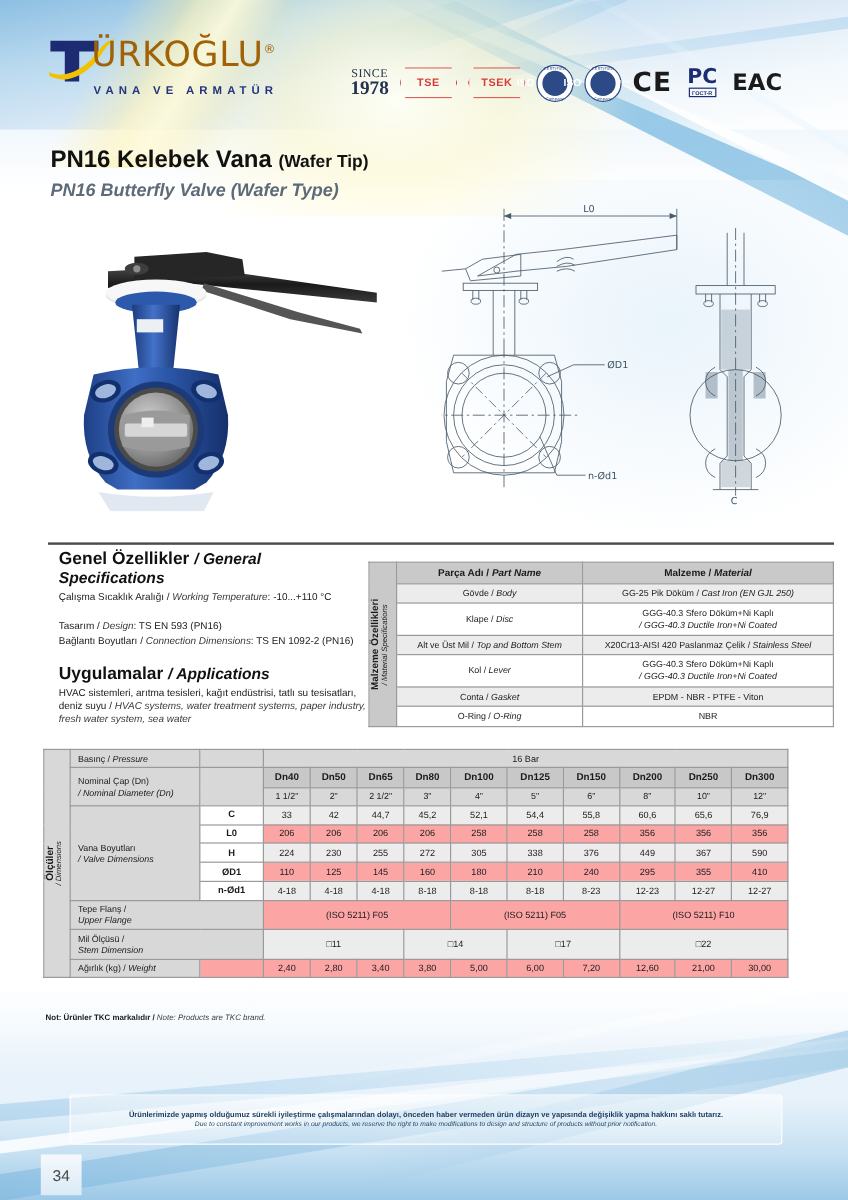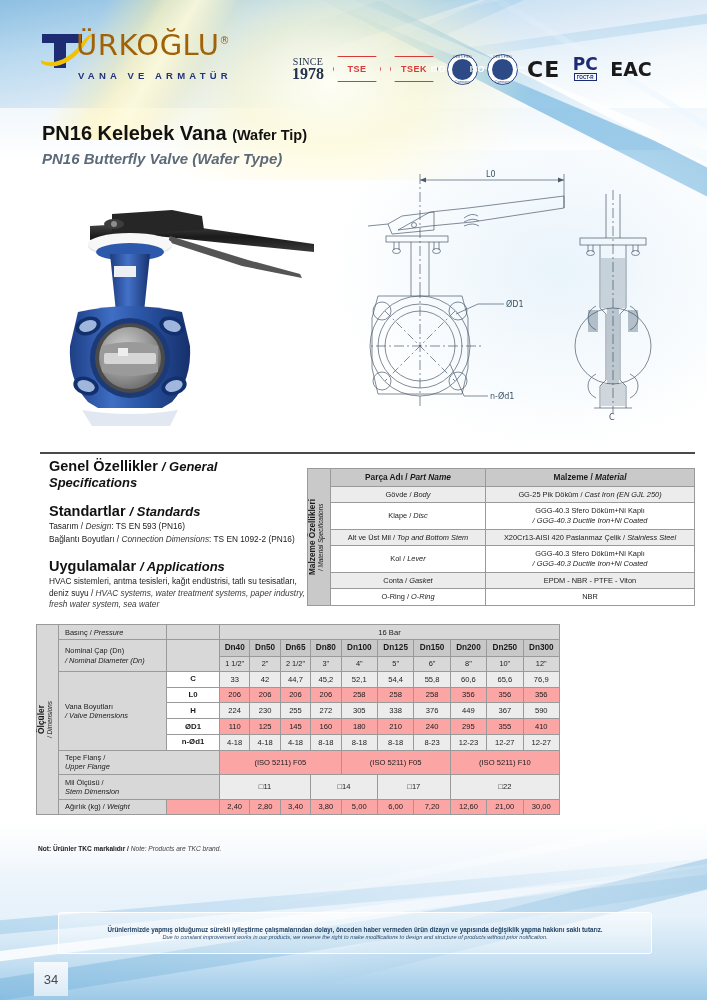--- a/index.html
+++ b/index.html
@@ -117,21 +117,21 @@
      font-size:7.4px;color:#1b1b1b;}
   .mat td,.mat th{border:.7px solid #9a9a9a;text-align:center;padding:3px 2px;line-height:1.3;}
   .mat .hdr{background:#c9c9c9;font-weight:bold;font-size:8.3px;}
   .mat .rowA{background:#ececec;}
   .mat .rowB{background:#ffffff;}
   .mat i{font-style:italic;}
   .mat .pname{width:150px;margin-left:34px;}
 
   
   .dimwrap{position:absolute;left:36px;top:624px;width:659px;}
-  .dim{border-collapse:collapse;width:524px;font-size:7.6px;color:#1b1b1b;}
+  .dim{border-collapse:collapse;width:621px;font-size:7.6px;color:#1b1b1b;}
   .dim td{border:.7px solid #9a9a9a;text-align:center;padding:2.5px 1px;line-height:1.25;}
   .dim .lbl{text-align:left;padding-left:6px;background:#d8d8d8;font-size:7.4px;}
   .dim .lbl i{font-style:italic;}
   .dim .g{background:#d8d8d8;}
   .dim .lg{background:#ececec;}
   .dim .w{background:#fca5a5;}
   .dim .hd{background:#c8c8c8;font-weight:bold;font-size:8.2px;}
   .dim .sub{background:#d8d8d8;font-size:7.4px;}
   .dim .rowlabel{background:#ffffff;font-weight:bold;font-size:7.8px;}
 
@@ -362,25 +362,26 @@
       <text x="241" y="252" font-size="8">C</text>
     </g>
   </svg>
 
   <div class="divider"></div>
 
   <div class="spec">
     <h3>
       <span>Genel Özellikler</span> <i>/ General Specifications</i>
     </h3>
+    <p>
+      <span>Çalışma Sıcaklık Aralığı /</span>
+      <i>Working Temperature</i><span>: -10...+110 °C</span>
+    </p>
 
     <div class="blk">
-      <h3>
-        <span>Standartlar</span> <i>/ Standards</i>
-      </h3>
       <p>
         <span>Tasarım /</span> <i>Design</i><span>: TS EN 593 (PN16)</span>
       </p>
       <p>
         <span>Bağlantı Boyutları /</span> <i>Connection Dimensions</i><span>: TS EN 1092-2 (PN16)</span>
       </p>
     </div>
 
     <div class="blk">
       <h3>

